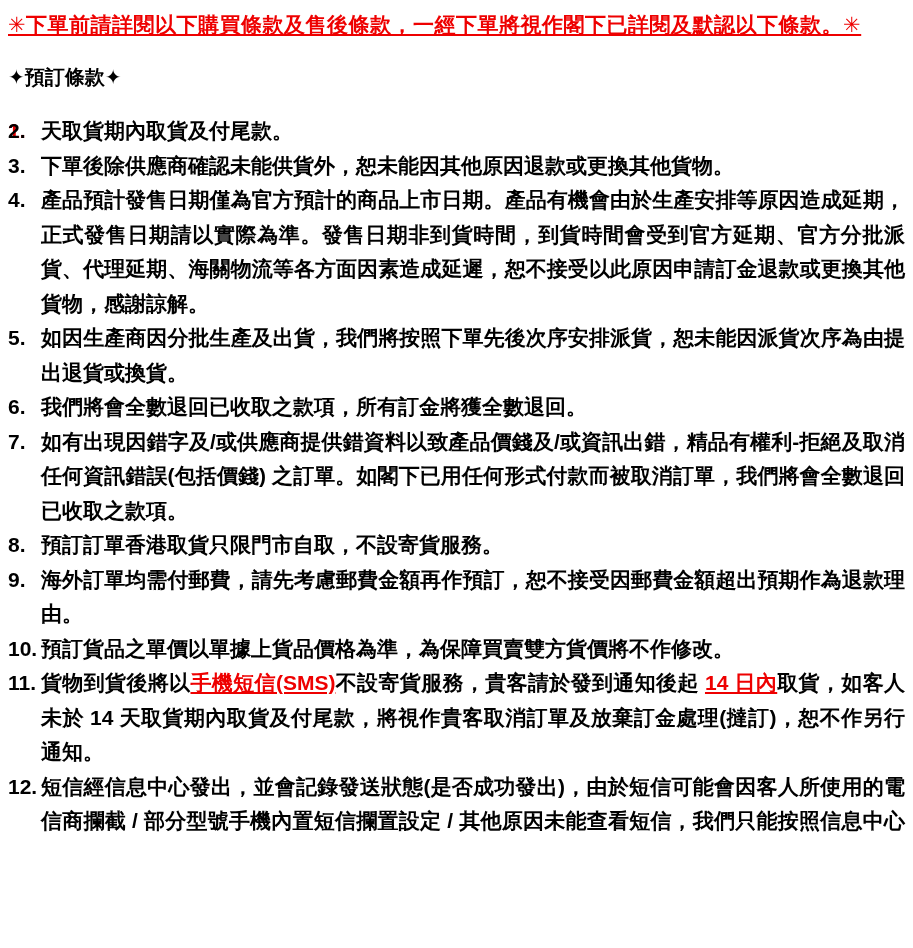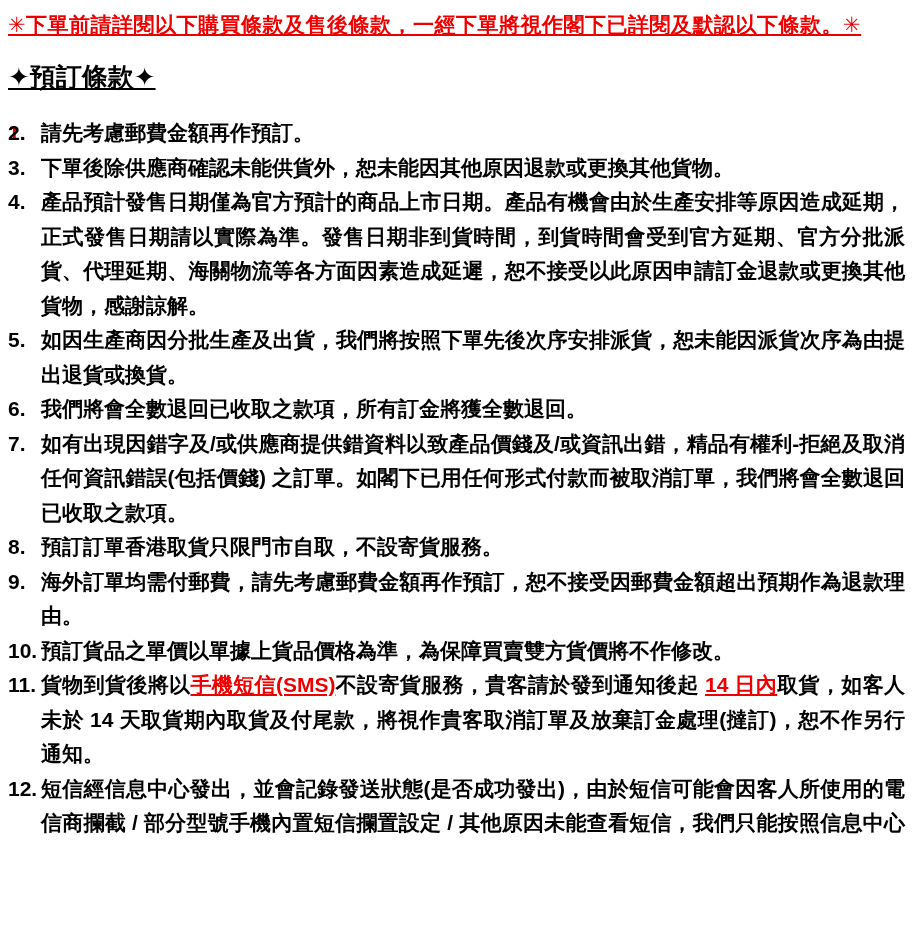--- a/index.html
+++ b/index.html
@@ -32,23 +32,22 @@
     line-height: 30px;
     text-decoration: underline;
     letter-spacing: 0.5px;
     white-space: nowrap;
   }
   .section-title-wrap {
     margin-top: 22px;
     line-height: 30px;
   }
   .section-title {
-    font-size: 26px;
+    font-size: 20px;
     color: var(--text);
-    text-decoration: underline;
     display: inline-block;
   }
   .terms {
     margin-top: 20px;
     font-size: 21px;
   }
   .term-item {
     position: relative;
     padding-left: 33px;
     line-height: 34.5px;
@@ -76,21 +75,21 @@
 
 <div class="page">
   <div class="notice">✳下單前請詳閱以下購買條款及售後條款，一經下單將視作閣下已詳閱及默認以下條款。✳</div>
 
   <div class="section-title-wrap">
     <span class="section-title">✦預訂條款✦</span>
   </div>
 
   <div class="terms" id="terms-list">
       <div class="term-item"><span class="term-number seg-red">1.</span></div>
-      <div class="term-item"><span class="term-number">2.</span><span class="term-text"><span class="seg-normal">請先考慮郵費金額再作預訂。</span></span></div>
+      <div class="term-item"><span class="term-number">2.</span><span class="term-text"><span class="seg-normal">天取貨期內取貨及付尾款。</span></span></div>
       <div class="term-item"><span class="term-number">3.</span><span class="term-text"><span class="seg-normal">下單後除供應商確認未能供貨外，恕未能因其他原因退款或更換其他貨物。</span></span></div>
       <div class="term-item"><span class="term-number">4.</span><span class="term-text"><span class="seg-normal">產品預計發售日期僅為官方預計的商品上市日期。產品有機會由於生產安排等原因造成延期，正式發售日期請以實際為準。發售日期非到貨時間，到貨時間會受到官方延期、官方分批派貨、代理延期、海關物流等各方面因素造成延遲，恕不接受以此原因申請訂金退款或更換其他貨物，感謝諒解。</span></span></div>
       <div class="term-item"><span class="term-number">5.</span><span class="term-text"><span class="seg-normal">如因生產商因分批生產及出貨，我們將按照下單先後次序安排派貨，恕未能因派貨次序為由提出退貨或換貨。</span></span></div>
       <div class="term-item"><span class="term-number">6.</span><span class="term-text"><span class="seg-normal">我們將會全數退回已收取之款項，所有訂金將獲全數退回。</span></span></div>
       <div class="term-item"><span class="term-number">7.</span><span class="term-text"><span class="seg-normal">如有出現因錯字及/或供應商提供錯資料以致產品價錢及/或資訊出錯，精品有權利-拒絕及取消任何資訊錯誤(包括價錢) 之訂單。如閣下已用任何形式付款而被取消訂單，我們將會全數退回已收取之款項。</span></span></div>
       <div class="term-item"><span class="term-number">8.</span><span class="term-text"><span class="seg-normal">預訂訂單香港取貨只限門市自取，不設寄貨服務。</span></span></div>
       <div class="term-item"><span class="term-number">9.</span><span class="term-text"><span class="seg-normal">海外訂單均需付郵費，請先考慮郵費金額再作預訂，恕不接受因郵費金額超出預期作為退款理由。</span></span></div>
       <div class="term-item"><span class="term-number">10.</span><span class="term-text"><span class="seg-normal">預訂貨品之單價以單據上貨品價格為準，為保障買賣雙方貨價將不作修改。</span></span></div>
       <div class="term-item"><span class="term-number">11.</span><span class="term-text"><span class="seg-normal">貨物到貨後將以</span><span class="seg-red-underline">手機短信(SMS)</span><span class="seg-normal">不設寄貨服務，貴客請於發到通知後起 </span><span class="seg-red-underline">14 日內</span><span class="seg-normal">取貨，如客人未於 14 天取貨期內取貨及付尾款，將視作貴客取消訂單及放棄訂金處理(撻訂)，恕不作另行通知。</span></span></div>
       <div class="term-item"><span class="term-number">12.</span><span class="term-text"><span class="seg-normal">短信經信息中心發出，並會記錄發送狀態(是否成功發出)，由於短信可能會因客人所使用的電信商攔截 / 部分型號手機內置短信攔置設定 / 其他原因未能查看短信，我們只能按照信息中心的發送狀態作準，未能考慮客人個別情況，恕不接受未有收到短信為由要求取回已撻訂的貨物或訂金。</span></span></div>

